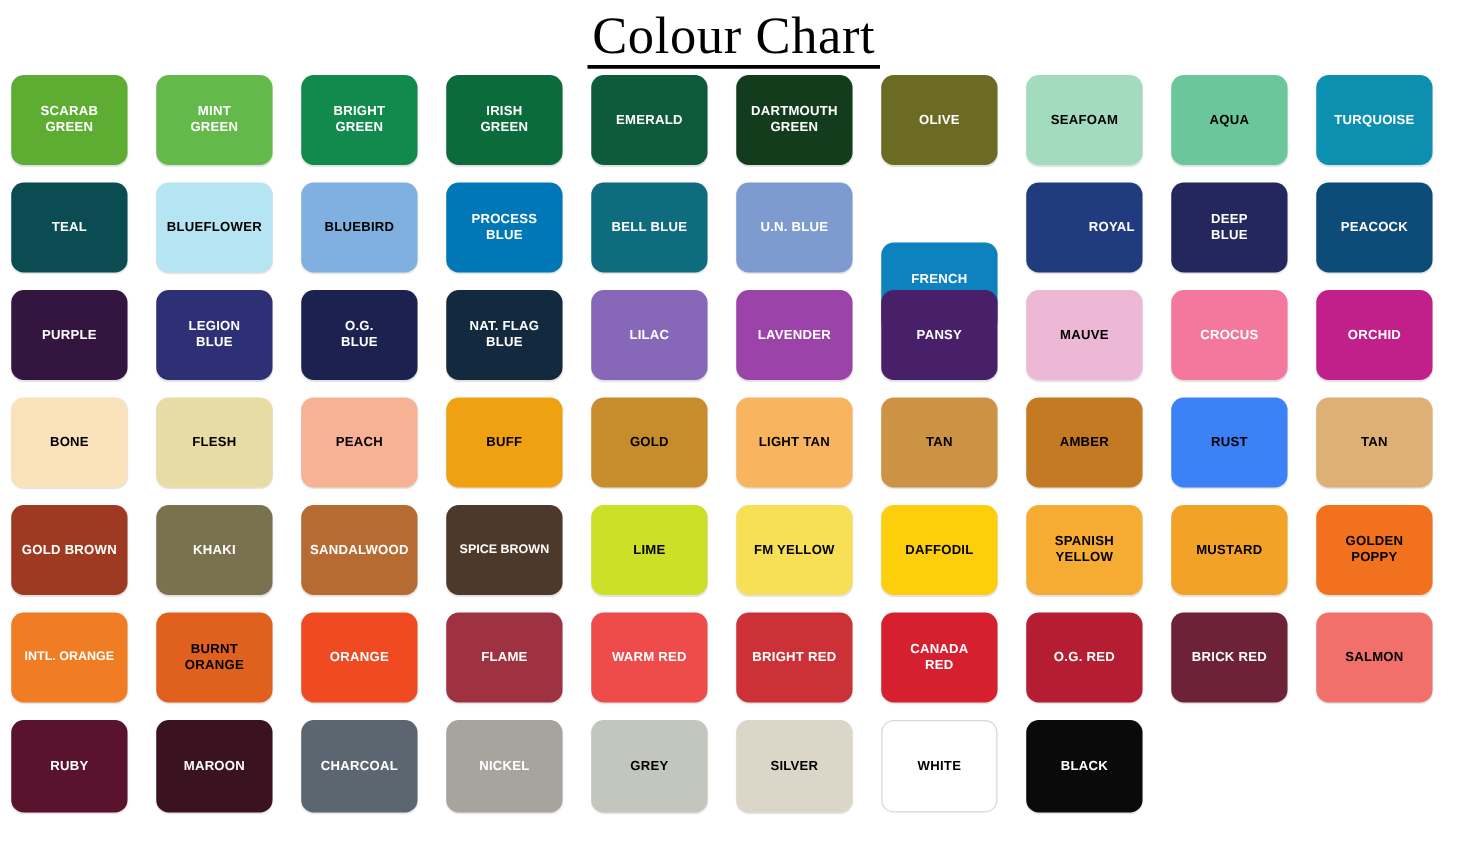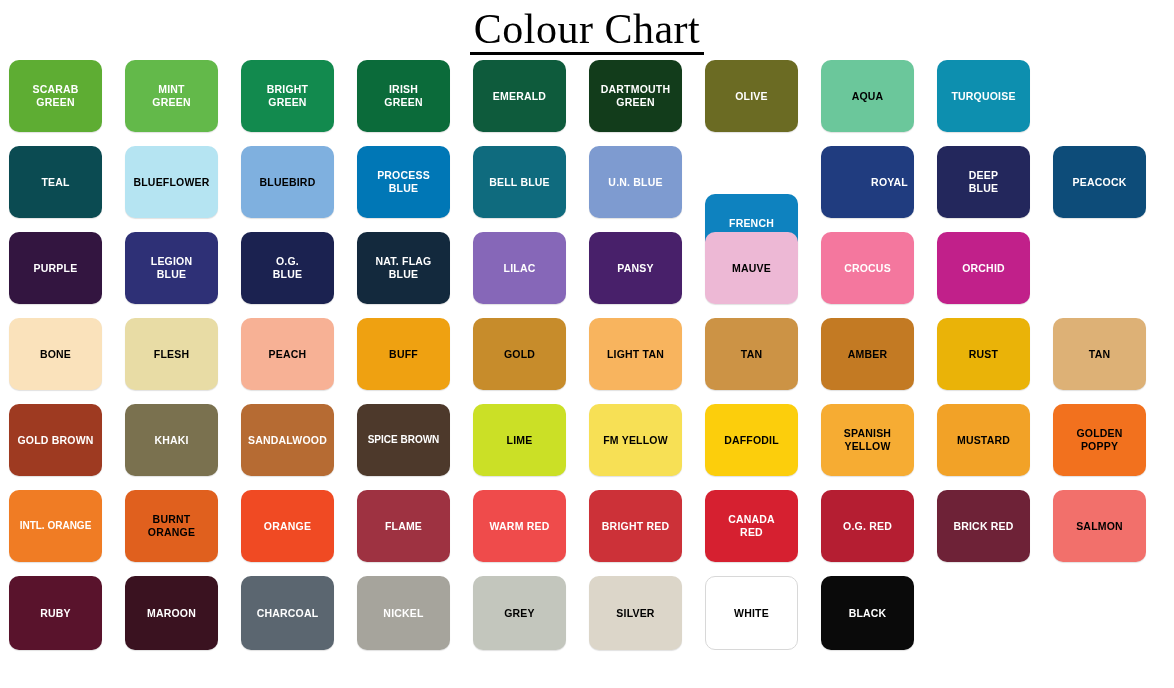--- a/index.html
+++ b/index.html
@@ -104,20 +104,23 @@
         <div class="swatch" style="background: rgb(14, 91, 60);">
           <span class="swatch-label" style="color: rgb(255, 255, 255);">EMERALD</span>
         </div>
         <div class="swatch" style="background: rgb(18, 60, 27);">
           <span class="swatch-label" style="color: rgb(255, 255, 255);">DARTMOUTH
 GREEN</span>
         </div>
         <div class="swatch" style="background: rgb(107, 107, 35);">
           <span class="swatch-label" style="color: rgb(255, 255, 255);">OLIVE</span>
         </div>
+        <div class="swatch" style="background: rgb(163, 219, 190);">
+          <span class="swatch-label" style="color: rgb(0, 0, 0);">SEAFOAM</span>
+        </div>
         <div class="swatch" style="background: rgb(107, 199, 155);">
           <span class="swatch-label" style="color: rgb(0, 0, 0);">AQUA</span>
         </div>
         <div class="swatch" style="background: rgb(13, 143, 175);">
           <span class="swatch-label" style="color: rgb(255, 255, 255);">TURQUOISE</span>
         </div>
       </div>
       <div class="swatch-row">
         <div class="swatch" style="background: rgb(11, 75, 82);">
           <span class="swatch-label" style="color: rgb(255, 255, 255);">TEAL</span>
@@ -165,20 +168,23 @@
           <span class="swatch-label" style="color: rgb(255, 255, 255);">O.G.
 BLUE</span>
         </div>
         <div class="swatch" style="background: rgb(19, 41, 61);">
           <span class="swatch-label" style="color: rgb(255, 255, 255);">NAT. FLAG
 BLUE</span>
         </div>
         <div class="swatch" style="background: rgb(134, 103, 184);">
           <span class="swatch-label" style="color: rgb(255, 255, 255);">LILAC</span>
         </div>
+        <div class="swatch" style="background: rgb(155, 67, 168);">
+          <span class="swatch-label" style="color: rgb(255, 255, 255);">LAVENDER</span>
+        </div>
         <div class="swatch" style="background: rgb(72, 32, 106);">
           <span class="swatch-label" style="color: rgb(255, 255, 255);">PANSY</span>
         </div>
         <div class="swatch" style="background: rgb(237, 184, 213);">
           <span class="swatch-label" style="color: rgb(0, 0, 0);">MAUVE</span>
         </div>
         <div class="swatch" style="background: rgb(244, 119, 158);">
           <span class="swatch-label" style="color: rgb(255, 255, 255); text-align: right;">CROCUS</span>
         </div>
         <div class="swatch" style="background: rgb(193, 32, 138);">
@@ -203,21 +209,21 @@
         </div>
         <div class="swatch" style="background: rgb(248, 180, 94);">
           <span class="swatch-label" style="color: rgb(0, 0, 0);">LIGHT TAN</span>
         </div>
         <div class="swatch" style="background: rgb(204, 147, 69);">
           <span class="swatch-label" style="color: rgb(0, 0, 0);">TAN</span>
         </div>
         <div class="swatch" style="background: rgb(195, 122, 35);">
           <span class="swatch-label" style="color: rgb(0, 0, 0);">AMBER</span>
         </div>
-        <div class="swatch" style="background: #eab308;">
+        <div class="swatch" style="background: #3b82f6;">
           <span class="swatch-label" style="color: rgb(0, 0, 0);">RUST</span>
         </div>
         <div class="swatch" style="background: rgb(221, 177, 118);">
           <span class="swatch-label" style="color: rgb(0, 0, 0);">TAN</span>
         </div>
       </div>
       <div class="swatch-row">
         <div class="swatch" style="background: rgb(158, 58, 33);">
           <span class="swatch-label" style="color: rgb(255, 255, 255);">GOLD BROWN</span>
         </div>

